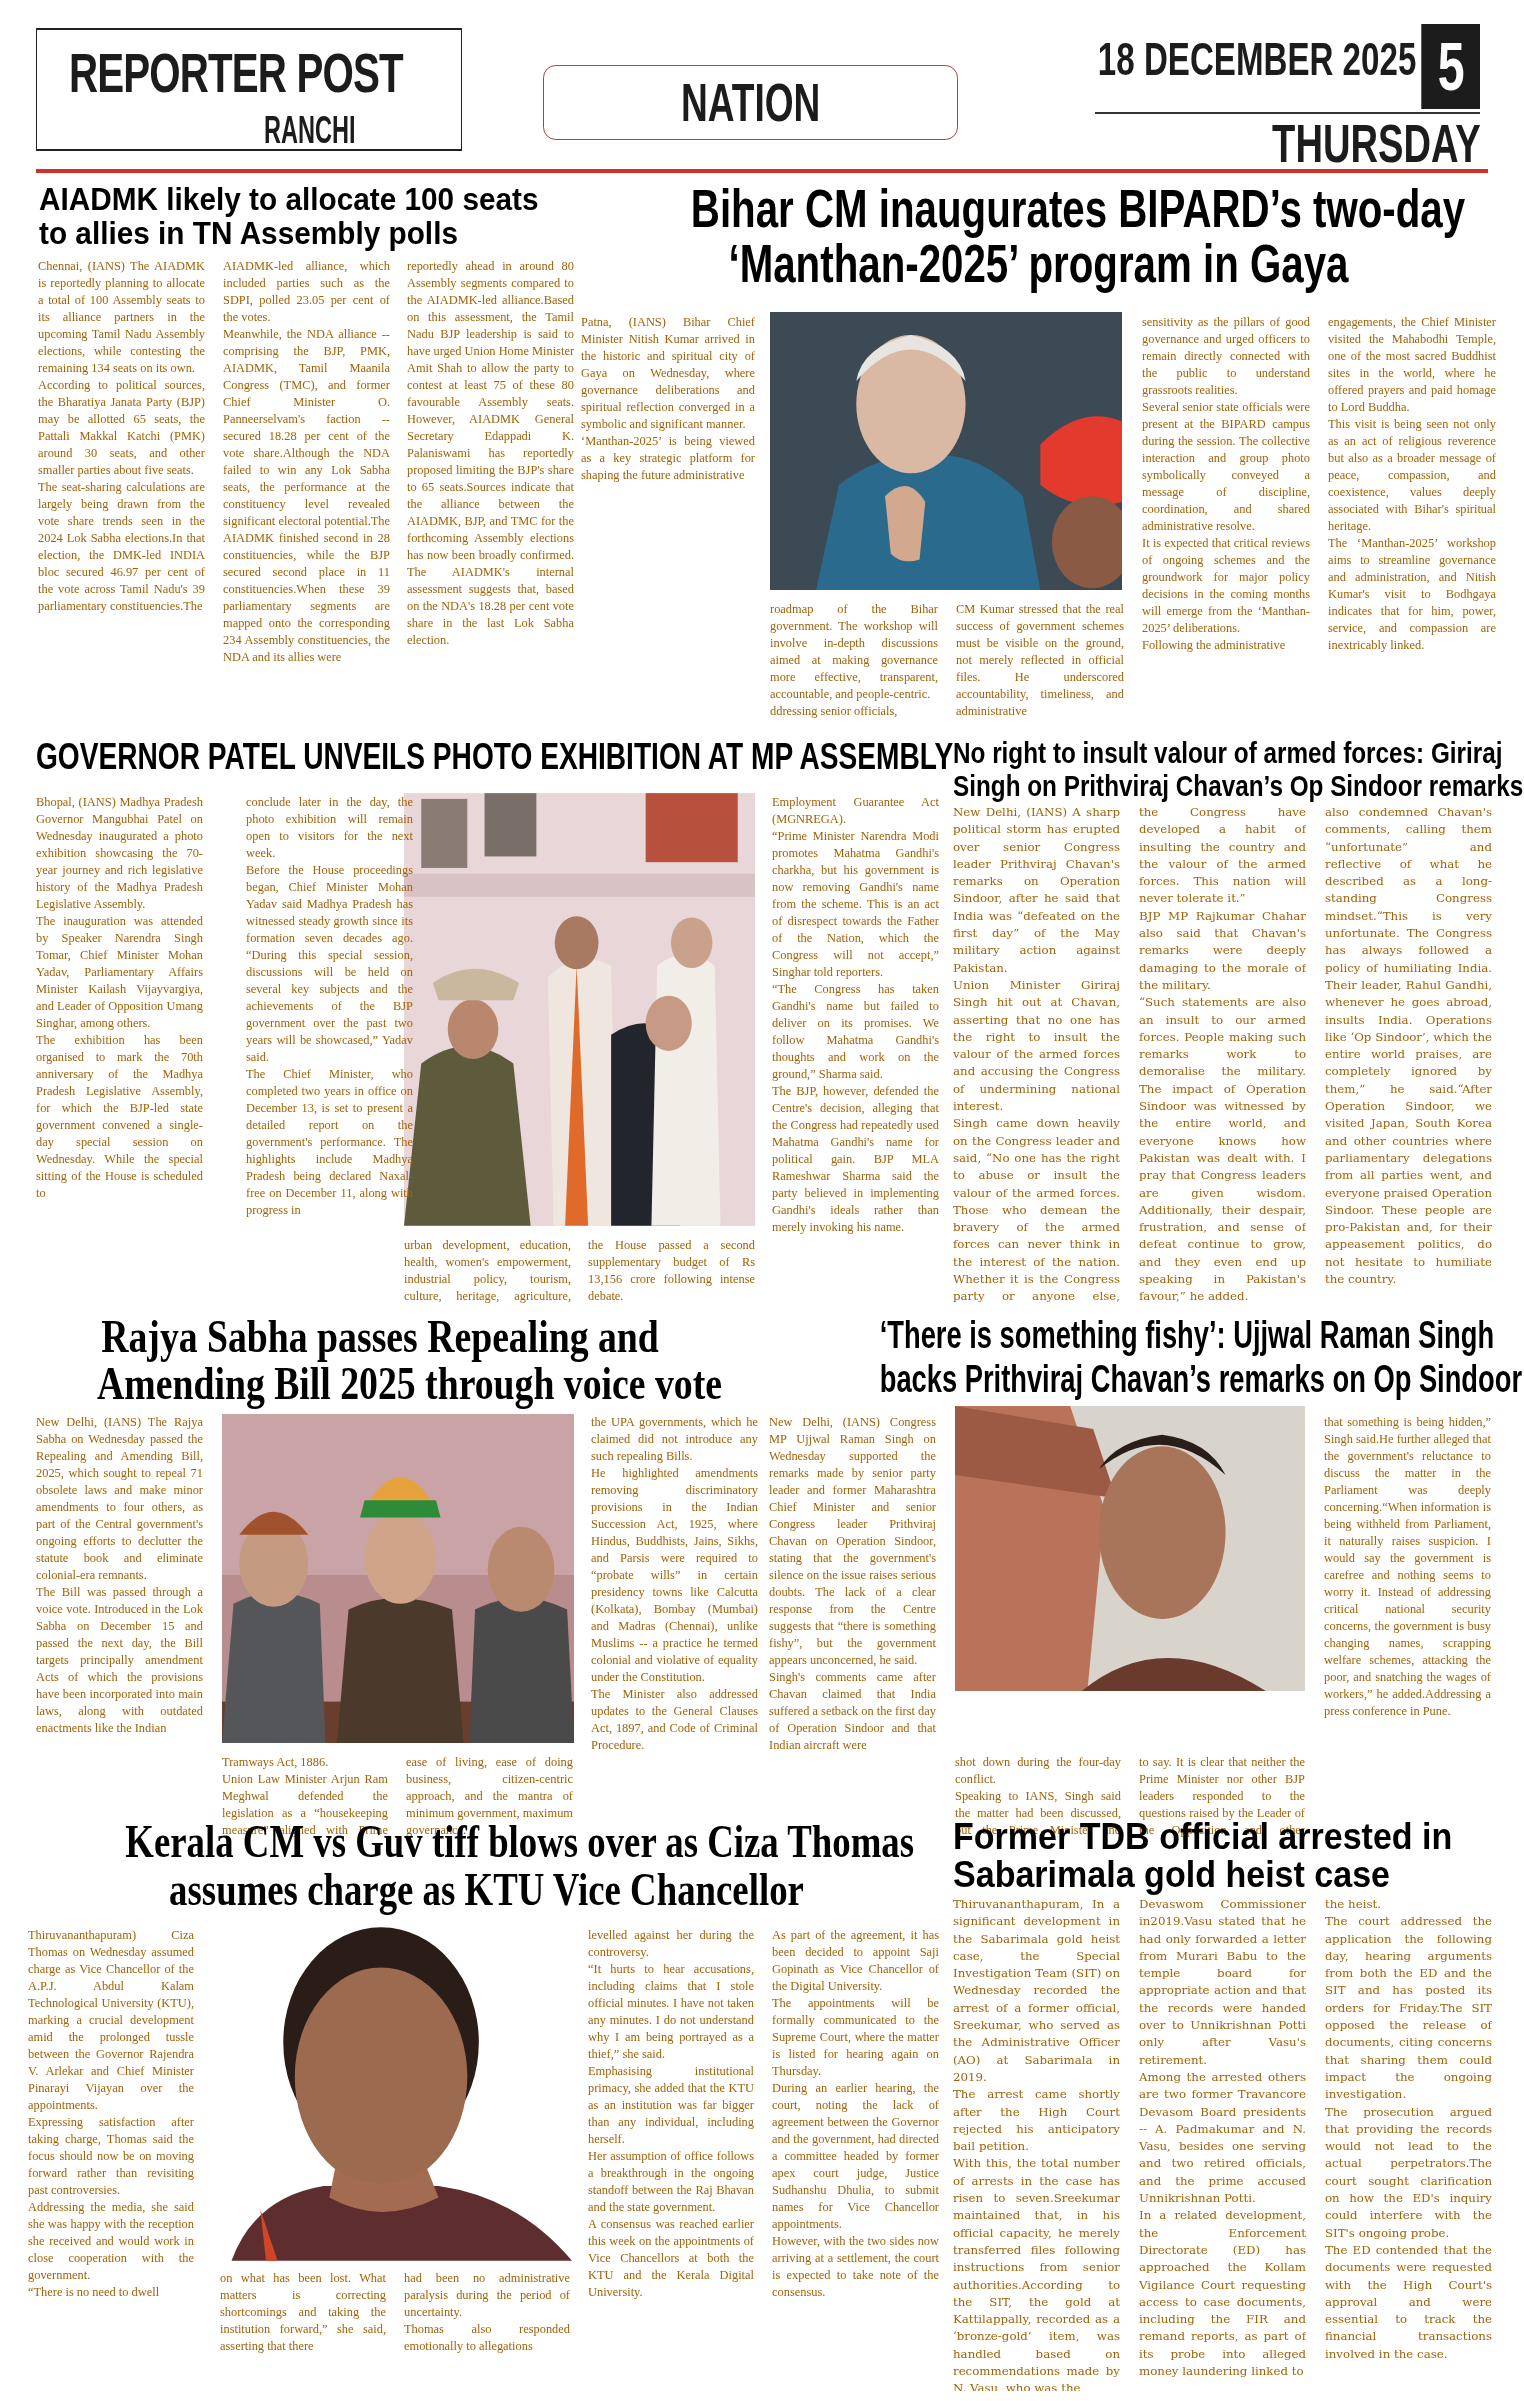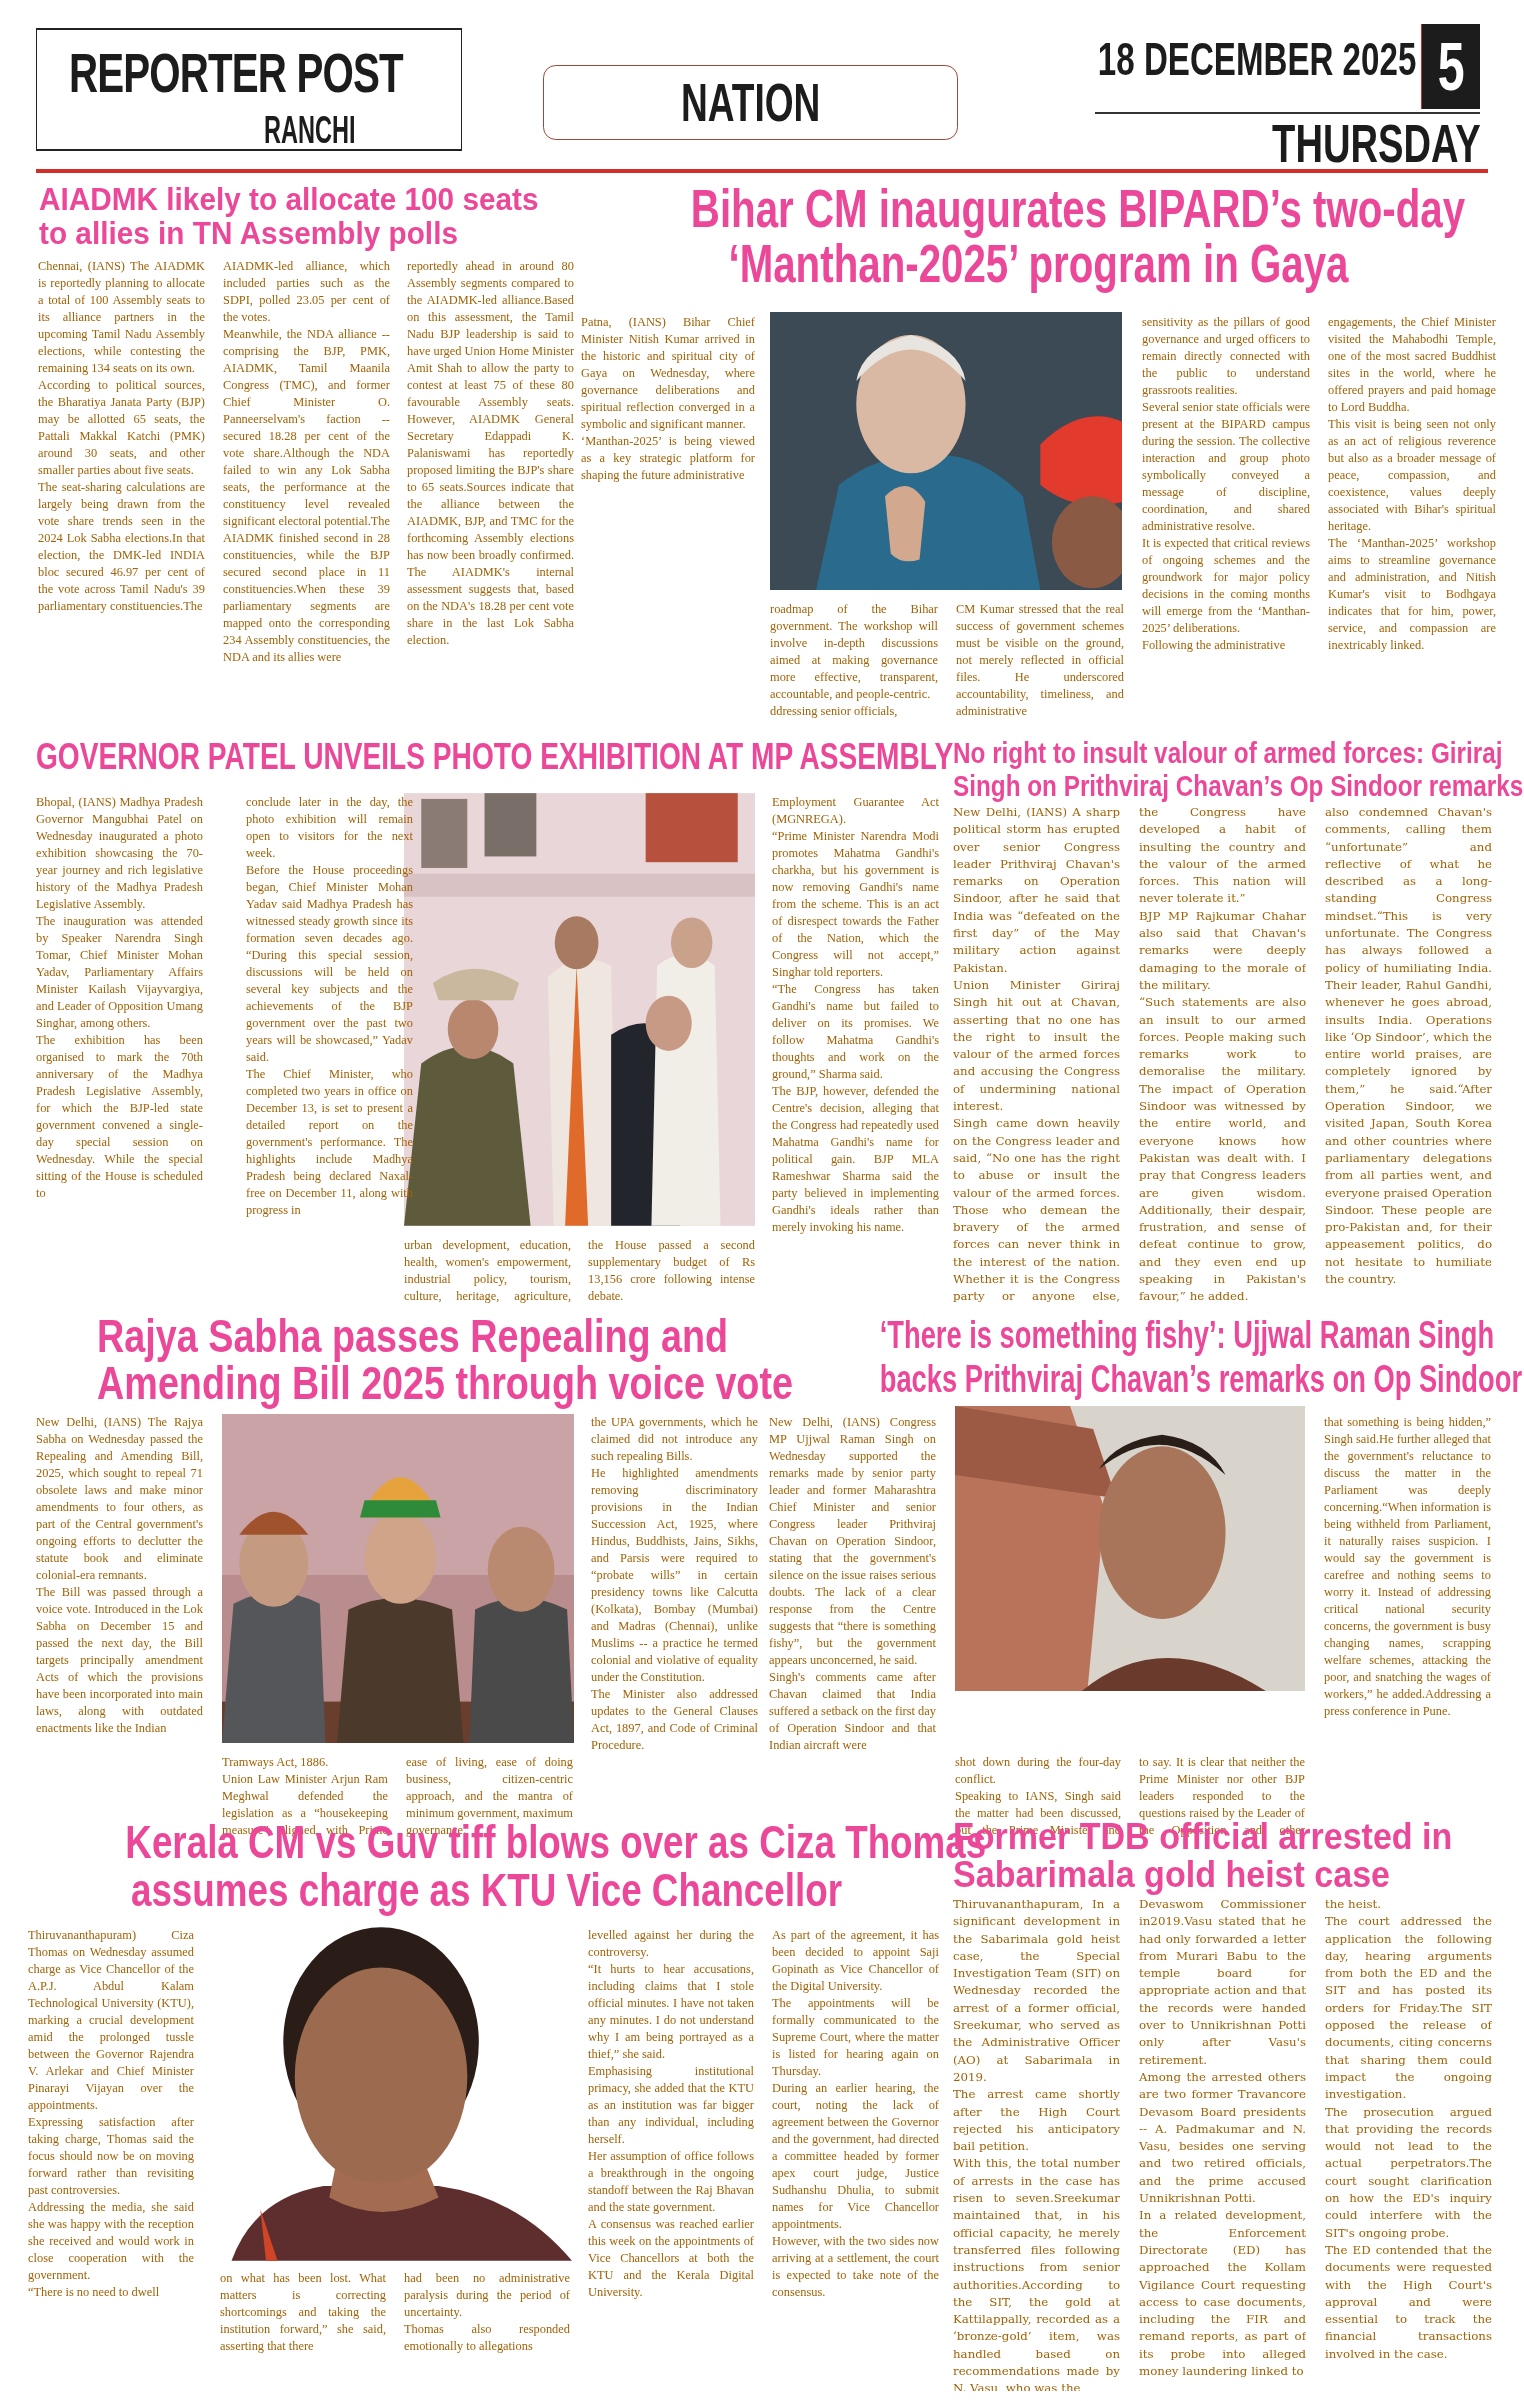--- a/index.html
+++ b/index.html
@@ -13,23 +13,23 @@
   .section-box { position: absolute; left: 543px; top: 65px; width: 415px; height: 75px; border: 1.2px solid #a0483a; border-radius: 12.7px; display:flex; align-items:center; justify-content:center; }
   .section-label { font-family: "Liberation Sans", "DejaVu Sans", sans-serif; font-weight: 700; font-size: 53px; transform: scaleX(0.7); color: #1c1c1c; line-height: 1; }
   .date-text { position: absolute; right: 109px; top: 36px; font-family: "Liberation Sans", "DejaVu Sans", sans-serif; font-weight: 700; font-size: 46px; transform: scaleX(0.72); transform-origin: right top; white-space: nowrap; color: #1c1c1c; line-height: 1; }
   .page-box { position: absolute; left: 1421px; top: 23.6px; width: 59px; height: 85px; background: #1c1c1c; border-left: 1.7px solid #c9302c; display:flex; align-items:center; justify-content:center; }
   .page-num { font-family: "Liberation Sans", "DejaVu Sans", sans-serif; font-weight: 700; font-size: 69px; color: #ffffff; transform: scaleX(0.7); line-height: 1; }
   .date-rule { position: absolute; left: 1095px; top: 112px; width: 385px; height: 1.7px; background: #333; }
   .day-text { position: absolute; right: 44px; top: 117px; font-family: "Liberation Sans", "DejaVu Sans", sans-serif; font-weight: 700; font-size: 53px; transform: scaleX(0.72); transform-origin: right top; color: #1c1c1c; line-height: 1; }
   .red-rule { position: absolute; left: 36px; top: 169px; width: 1452px; height: 4px; background: #d32f2a; }
 
   
-  .hl { position: absolute; color: #ec4899; line-height: 1.05; white-space: nowrap; }
+  .hl { position: absolute; color: #000000; line-height: 1.05; white-space: nowrap; }
   .hl-sans { font-family: "Liberation Sans", "DejaVu Sans", sans-serif; font-weight: 700; }
-  .hl-serif { font-family: Liberation Sans, sans-serif; font-weight: 700; }
+  .hl-serif { font-family: Liberation Serif, serif; font-weight: 700; }
   .hl-line { display: block; transform-origin: left top; }
   .center .hl-line { transform-origin: center top; text-align: center; }
 
   
   .col { position: absolute; font-family: "Liberation Serif", "DejaVu Serif", serif; font-size: 12.4px; line-height: 17px; text-align: justify; color: #a16207; overflow: hidden; hyphens: auto; }
   .col p { text-indent: 0; }
   .col.sans-body { font-family: "DejaVu Serif", serif; font-size: 11.8px; line-height: 17.3px; }
 
   
   .photo { position: absolute; overflow: hidden; }

